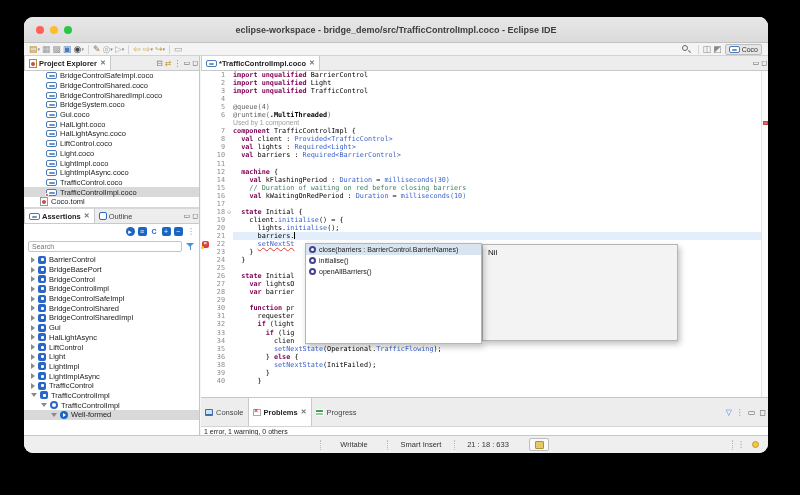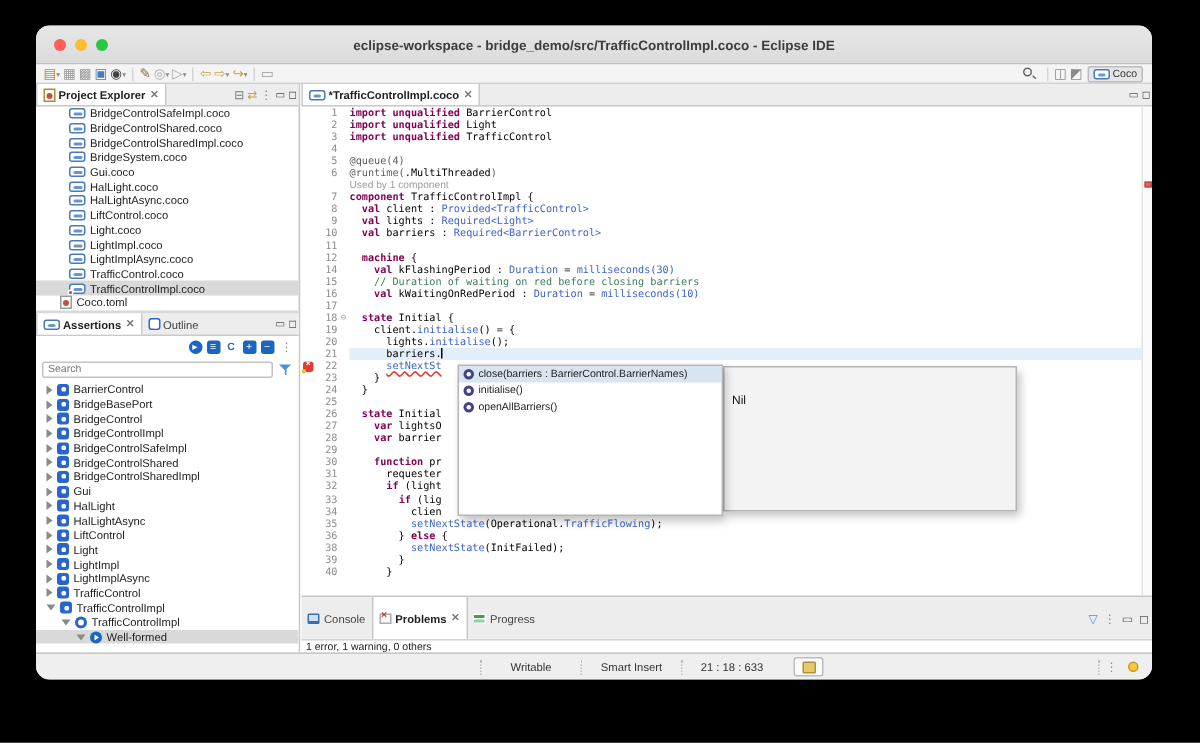--- a/index.html
+++ b/index.html
@@ -75,33 +75,33 @@
   .errbadge::after{content:"×";position:absolute;left:1.6px;top:-1.2px;color:#fff;font-size:6px;font-weight:bold;}
   .errbadge::before{content:"";position:absolute;left:-1px;bottom:-1px;width:3px;height:3px;background:#f2c233;border-radius:50%;}
   .enum{flex:none;width:15px;text-align:right;color:#8d8d8d;font-size:6.8px;}
   .efold{flex:none;width:8px;text-align:center;color:#9a9a9a;font-size:6px;}
   .ecode{flex:1;font-size:6.8px;color:#000;position:relative;height:8.05px;line-height:8.05px;}
   .erow.cur .efold,.erow.cur .ecode{background:#e3eefb;}
   .sk{color:#7f0055;font-weight:bold;}
   .st{color:#3c64c8;text-align:right;}
   .sc{color:#3f7f5f;}
   .sa{color:#5f5f5f;}
-  .sb{color:#000;font-weight:normal;}
+  .sb{color:#000;font-weight:bold;}
   .se{color:#3c64c8;text-decoration:underline;text-decoration-style:wavy;text-decoration-color:#e23b32;text-decoration-thickness:1px;}
   .lens{color:#9d9d9d;font-family:"Liberation Sans",sans-serif;font-size:6.8px;}
   .caret-i{display:inline-block;width:1px;height:7px;background:#000;vertical-align:-1px;}
   .ovruler{position:absolute;right:0;top:0;width:7px;bottom:0;border-left:1px solid #e4e4e4;background:#fbfbfb;}
   .ovmark{position:absolute;left:1px;width:5px;height:4px;background:#e06666;border:1px solid #c94444;}
   
   .cpopup{position:absolute;background:#fff;border:1px solid #b5b5b5;box-shadow:2px 3px 6px rgba(0,0,0,.25);z-index:5;}
   .ci{display:flex;align-items:center;height:11px;padding:0 3px;font-size:7px;font-family:"Liberation Sans",sans-serif;color:#222;white-space:nowrap;}
   .ci.sel{background:#d8e4f0;}
   .ci-ic{flex:none;width:7px;height:7px;border-radius:50%;background:#44408c;margin-right:3px;position:relative;}
   .ci-ic::after{content:"";position:absolute;left:2px;top:2px;width:3px;height:3px;border-radius:50%;background:#fff;}
-  .dpopup{position:absolute;background:#f3f3f3;border:1px solid #b5b5b5;box-shadow:2px 3px 6px rgba(0,0,0,.25);z-index:4;font-size:8px;color:#111;padding:17px 5px;font-family:"Liberation Sans",sans-serif;}
+  .dpopup{position:absolute;background:#f3f3f3;border:1px solid #b5b5b5;box-shadow:2px 3px 6px rgba(0,0,0,.25);z-index:4;font-size:8px;color:#111;padding:3px 5px;font-family:"Liberation Sans",sans-serif;}
   
   .bpanel{position:absolute;left:0;right:0;bottom:0;height:38px;border-top:1px solid #c6c6c6;background:#fff;}
   .btabs{height:29px;background:#ededed;border-bottom:1px solid #d4d4d4;display:flex;align-items:stretch;font-size:7.5px;}
   .bt-ic{display:inline-block;width:8px;height:7px;margin-right:3px;flex:none;position:relative;}
   .ic-console{background:#3a6fb5;border-radius:1px;}
   .ic-console::after{content:"";position:absolute;left:1px;top:1px;right:1px;bottom:2px;background:#cfe0f2;}
   .ic-problems{background:#fff;border:1px solid #aaa;}
   .ic-problems::after{content:"×";position:absolute;left:0.5px;top:-2.5px;color:#d93025;font-weight:bold;font-size:7px;}
   .ic-progress{background:#fff;}
   .ic-progress::after{content:"";position:absolute;left:0;top:1px;width:7px;height:2px;background:#3aa54a;box-shadow:0 3px 0 #8fd19a;}
@@ -308,25 +308,20 @@
           </div>
           <div class="as-row" style="padding-left: 4px;">
             <span class="chev r"></span>
             <span class="aic"></span>
             <span>BridgeControlSharedImpl</span>
           </div>
           <div class="as-row" style="padding-left: 4px;">
             <span class="chev r"></span>
             <span class="aic"></span>
             <span>Gui</span>
-          </div>
-          <div class="as-row" style="padding-left: 4px;">
-            <span class="chev r"></span>
-            <span class="aic"></span>
-            <span>HalLight</span>
           </div>
           <div class="as-row" style="padding-left: 4px;">
             <span class="chev r"></span>
             <span class="aic"></span>
             <span>HalLightAsync</span>
           </div>
           <div class="as-row" style="padding-left: 4px;">
             <span class="chev r"></span>
             <span class="aic"></span>
             <span>LiftControl</span>

